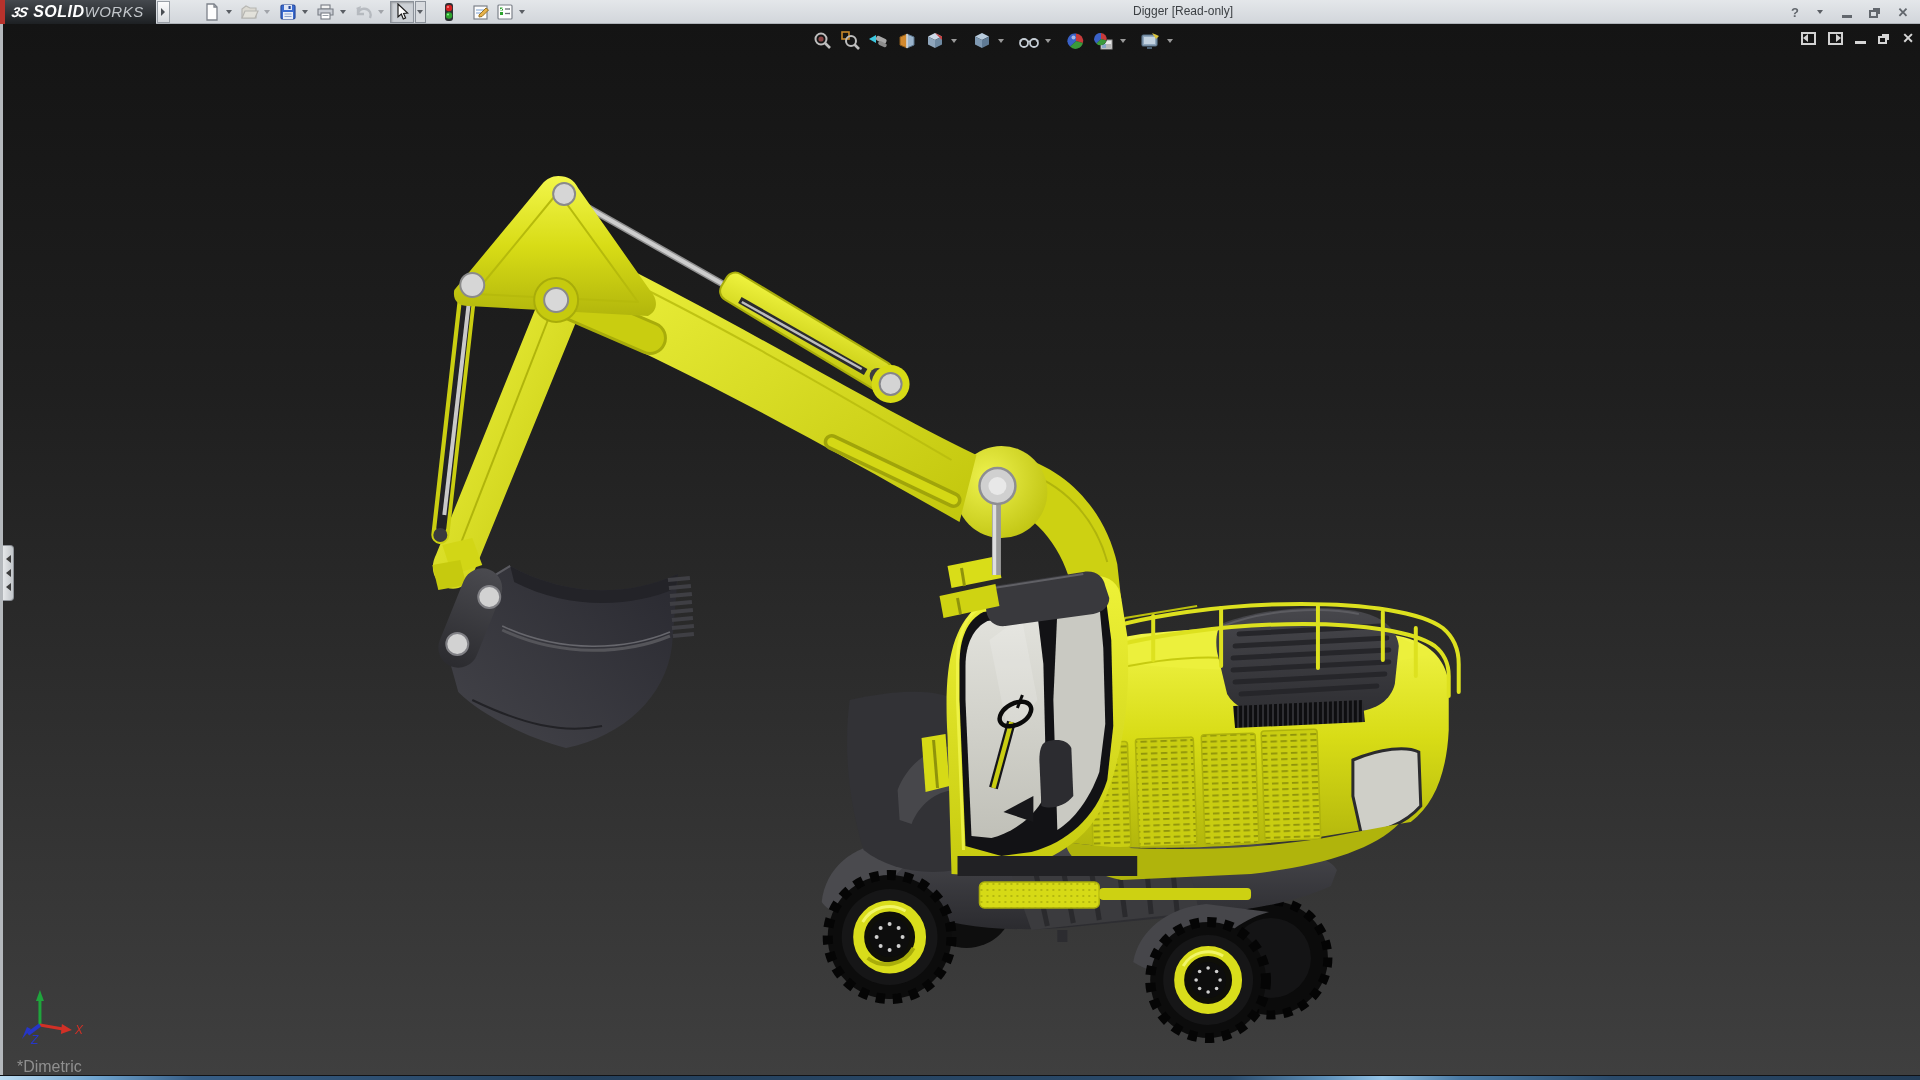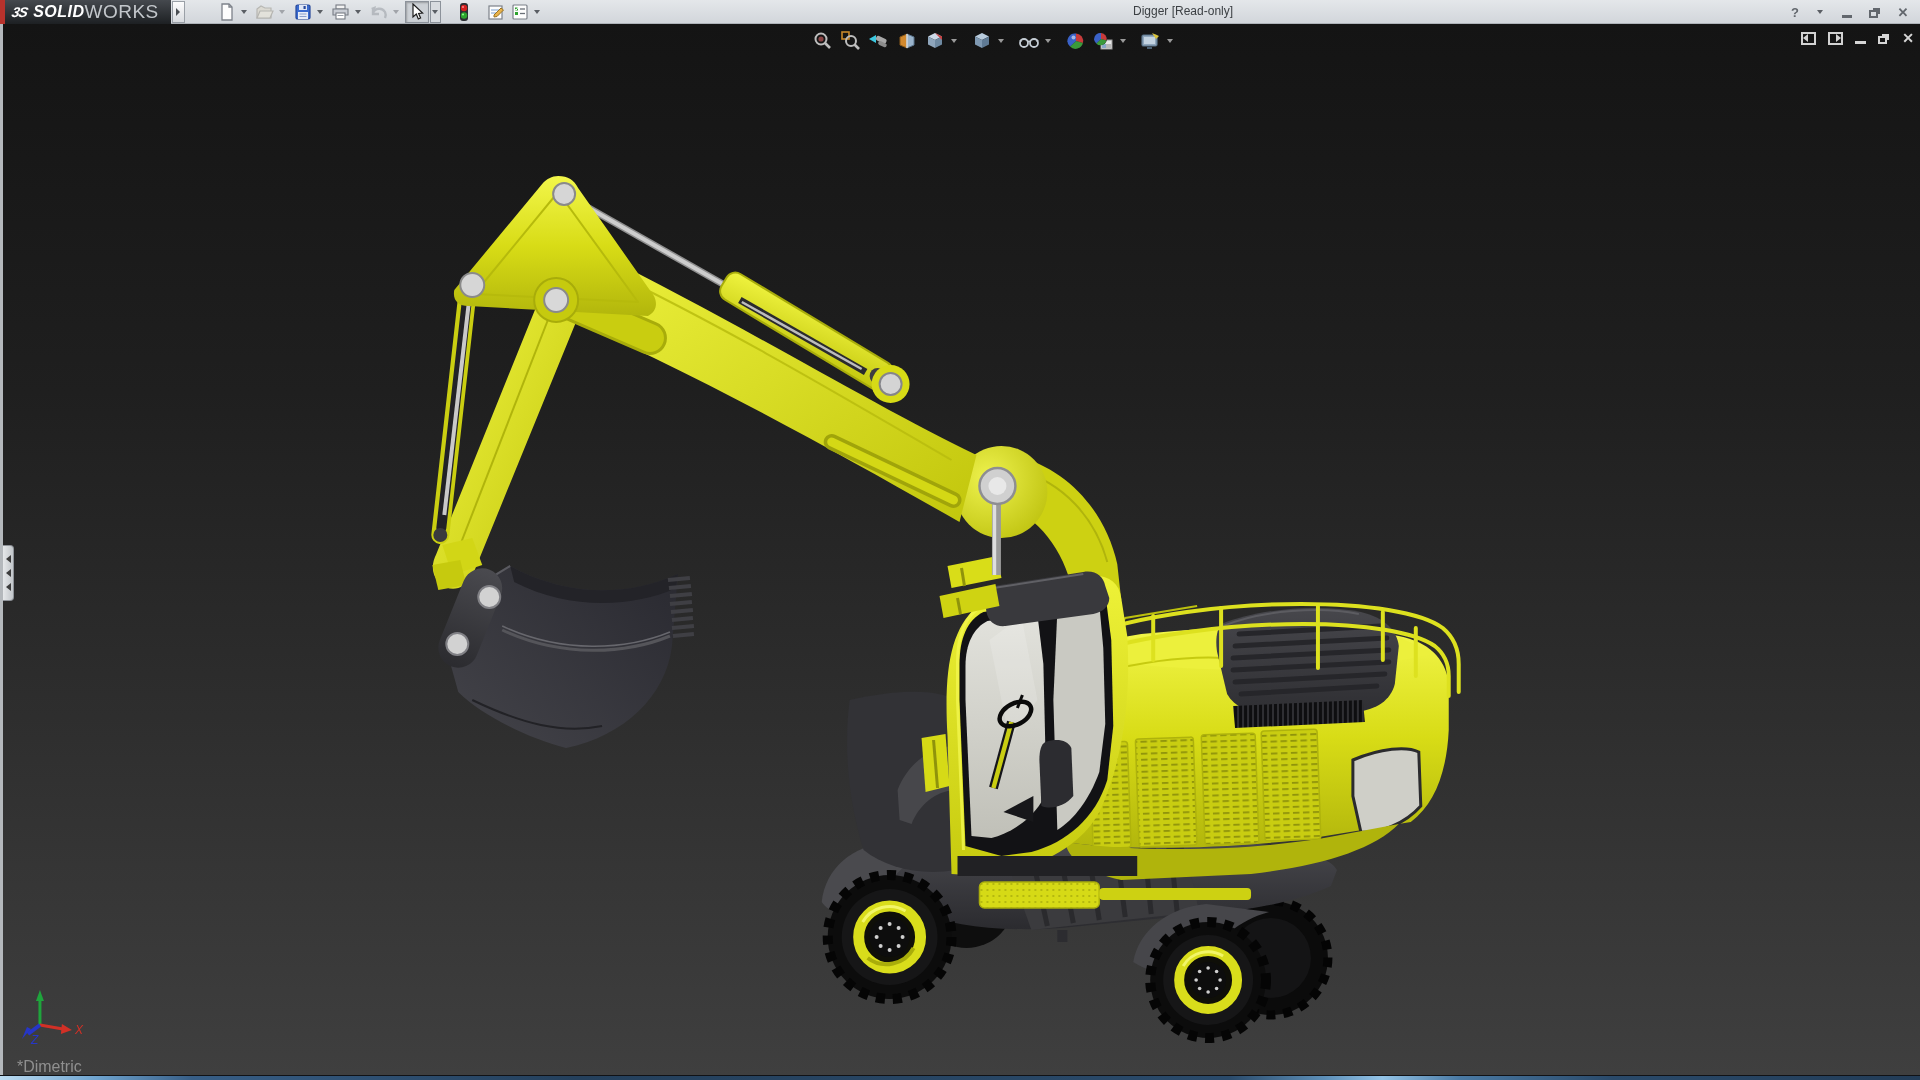--- a/index.html
+++ b/index.html
@@ -9,21 +9,21 @@
   
   .titlebar { position:relative; height:24px;
     background:linear-gradient(#e4e7ea,#d2d6db);
     border-bottom:1px solid #aeb3b9; display:flex; align-items:center; }
   .logo { height:24px; display:flex; align-items:center;
     background:linear-gradient(#45494e,#1d2023); padding:0 12px 0 0; }
   .logo-red { width:5px; height:24px; background:#b8322c; margin-right:7px; }
   .ds-glyph { color:#fff; font-style:italic; font-weight:bold; font-size:14px;
     transform:skewX(-12deg); margin-right:6px; letter-spacing:-1px;}
   .brand-solid { color:#fff; font-weight:bold; font-size:16px; letter-spacing:.5px; font-style:italic;}
-  .brand-works { color:#c3c7cb; font-size:19px; letter-spacing:.5px; }
+  .brand-works { color:#c3c7cb; font-size:15px; letter-spacing:.5px; font-style:italic;}
   .flyout-btn { width:13px; height:22px; margin-left:1px;
     background:linear-gradient(#fdfdfd,#d8dbdf); border:1px solid #9aa0a7;
     display:flex; align-items:center; justify-content:center; }
   .flyout-btn i { width:0; height:0; border-left:4px solid #4a4e53;
     border-top:4px solid transparent; border-bottom:4px solid transparent; }
 
   .tb-icons { display:flex; align-items:center; margin-left:30px; height:24px; }
   .tb-btn { width:24px; height:22px; display:flex; align-items:center;
     justify-content:center; border:1px solid transparent; }
   .tb-btn.pressed { background:#cdd1d6; border:1px solid #8c929a;

